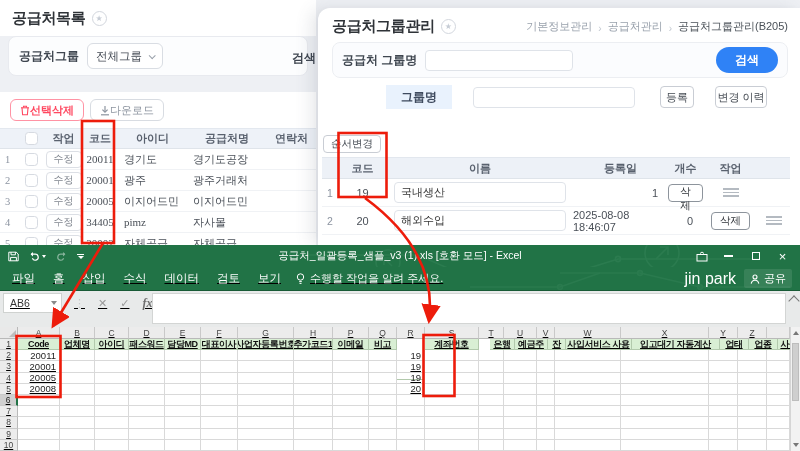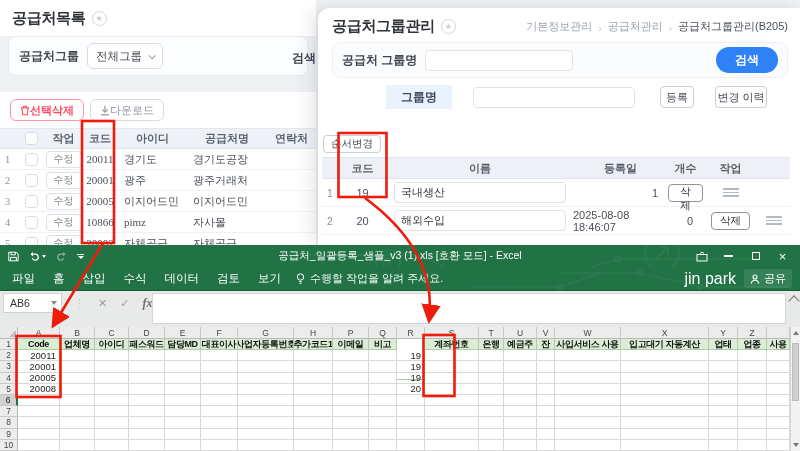--- a/index.html
+++ b/index.html
@@ -64,21 +64,21 @@
   .rc-thead > div, .rc-tr > div { display:flex; align-items:center; justify-content:center; height:100%; }
   .rc-tr { height:28px; border-bottom:1px solid #f0f2f5; font-size:11px; color:#4a5058; }
   .name-inp { width:172px; }
   .count-cell { justify-content:flex-end !important; padding-right:10px; }
   .del-btn { height:18px; padding:0 8px; border:1px solid #8d949c; border-radius:4px; background:#fff; font-size:10.5px;
              color:#2f3338; font-family:inherit; }
   .drag { display:flex; flex-direction:column; gap:2px; }
   .drag i { display:block; width:16px; height:1.6px; background:#b4bac1; }
 
   
-  .xl { position:absolute; left:0; top:245px; width:800px; height:206px; z-index:3; background:#fff; }
+  .xl { position:absolute; left:0; top:245px; width:800px; height:206px; z-index:3; background:#fff;text-decoration:underline; }
   .xl-titlebar { position:relative; height:22px; background:#217346; overflow:hidden; }
   .xl-tabs { position:relative; height:23px; background:#217346; overflow:hidden; display:flex; align-items:center; }
   .decor { position:absolute; inset:0; pointer-events:none; }
   .qat { position:absolute; left:8px; top:0; height:22px; display:flex; align-items:center; gap:10px; z-index:2; }
   .qat svg { display:block; }
   .dim { opacity:.45; }
   .qat-caret { display:flex; flex-direction:column; align-items:center; gap:1px; }
   .qat-caret i { width:7px; height:1px; background:#fff; }
   .qat-caret b { width:0; height:0; border-left:3px solid transparent; border-right:3px solid transparent; border-top:3.5px solid #fff; }
   .xl-title { position:absolute; left:0; right:0; top:0; height:22px; display:flex; align-items:center; justify-content:center;
@@ -220,21 +220,21 @@
             <div></div>
           </div>
           <div class="grid-row lp-tr">
             <div class="rownum">4</div>
             <div>
               <div class="cb"></div>
             </div>
             <div>
               <div class="mini-btn">수정</div>
             </div>
-            <div>10866</div>
+            <div>34405</div>
             <div class="cell-left">pimz</div>
             <div class="cell-left">자사몰</div>
             <div></div>
           </div>
           <div class="grid-row lp-tr">
             <div class="rownum">5</div>
             <div>
               <div class="cb"></div>
             </div>
             <div>
@@ -475,21 +475,21 @@
             <div class="xl-cell hdr" style="width: 34px;">아이디</div>
             <div class="xl-cell hdr" style="width: 36px;">패스워드</div>
             <div class="xl-cell hdr" style="width: 36px;">담당MD</div>
             <div class="xl-cell hdr" style="width: 37px;">대표이사</div>
             <div class="xl-cell hdr" style="width: 56px;">사업자등록번호</div>
             <div class="xl-cell hdr" style="width: 39px;">추가코드1</div>
             <div class="xl-cell hdr" style="width: 36px;">이메일</div>
             <div class="xl-cell hdr" style="width: 28px;">비고</div>
             <div class="xl-cell hdr" style="width: 28px; margin-top: 40px;">그룹</div>
             <div class="xl-cell hdr" style="width: 54px;">계좌번호</div>
-            <div class="xl-cell hdr" style="width: 25px;">은행</div>
+            <div class="xl-cell hdr" style="width: 25px; margin-left: 11px;">은행</div>
             <div class="xl-cell hdr" style="width: 33px;">예금주</div>
             <div class="xl-cell hdr" style="width: 18px;">잔</div>
             <div class="xl-cell hdr" style="width: 66px;">사입서비스 사용</div>
             <div class="xl-cell hdr" style="width: 88px;">입고대기 자동계산</div>
             <div class="xl-cell hdr" style="width: 29px;">업태</div>
             <div class="xl-cell hdr" style="width: 29px;">업종</div>
             <div class="xl-cell hdr" style="width: 23px;">사용</div>
           </div>
           <div class="xl-row">
             <div class="xl-rh">2</div>

